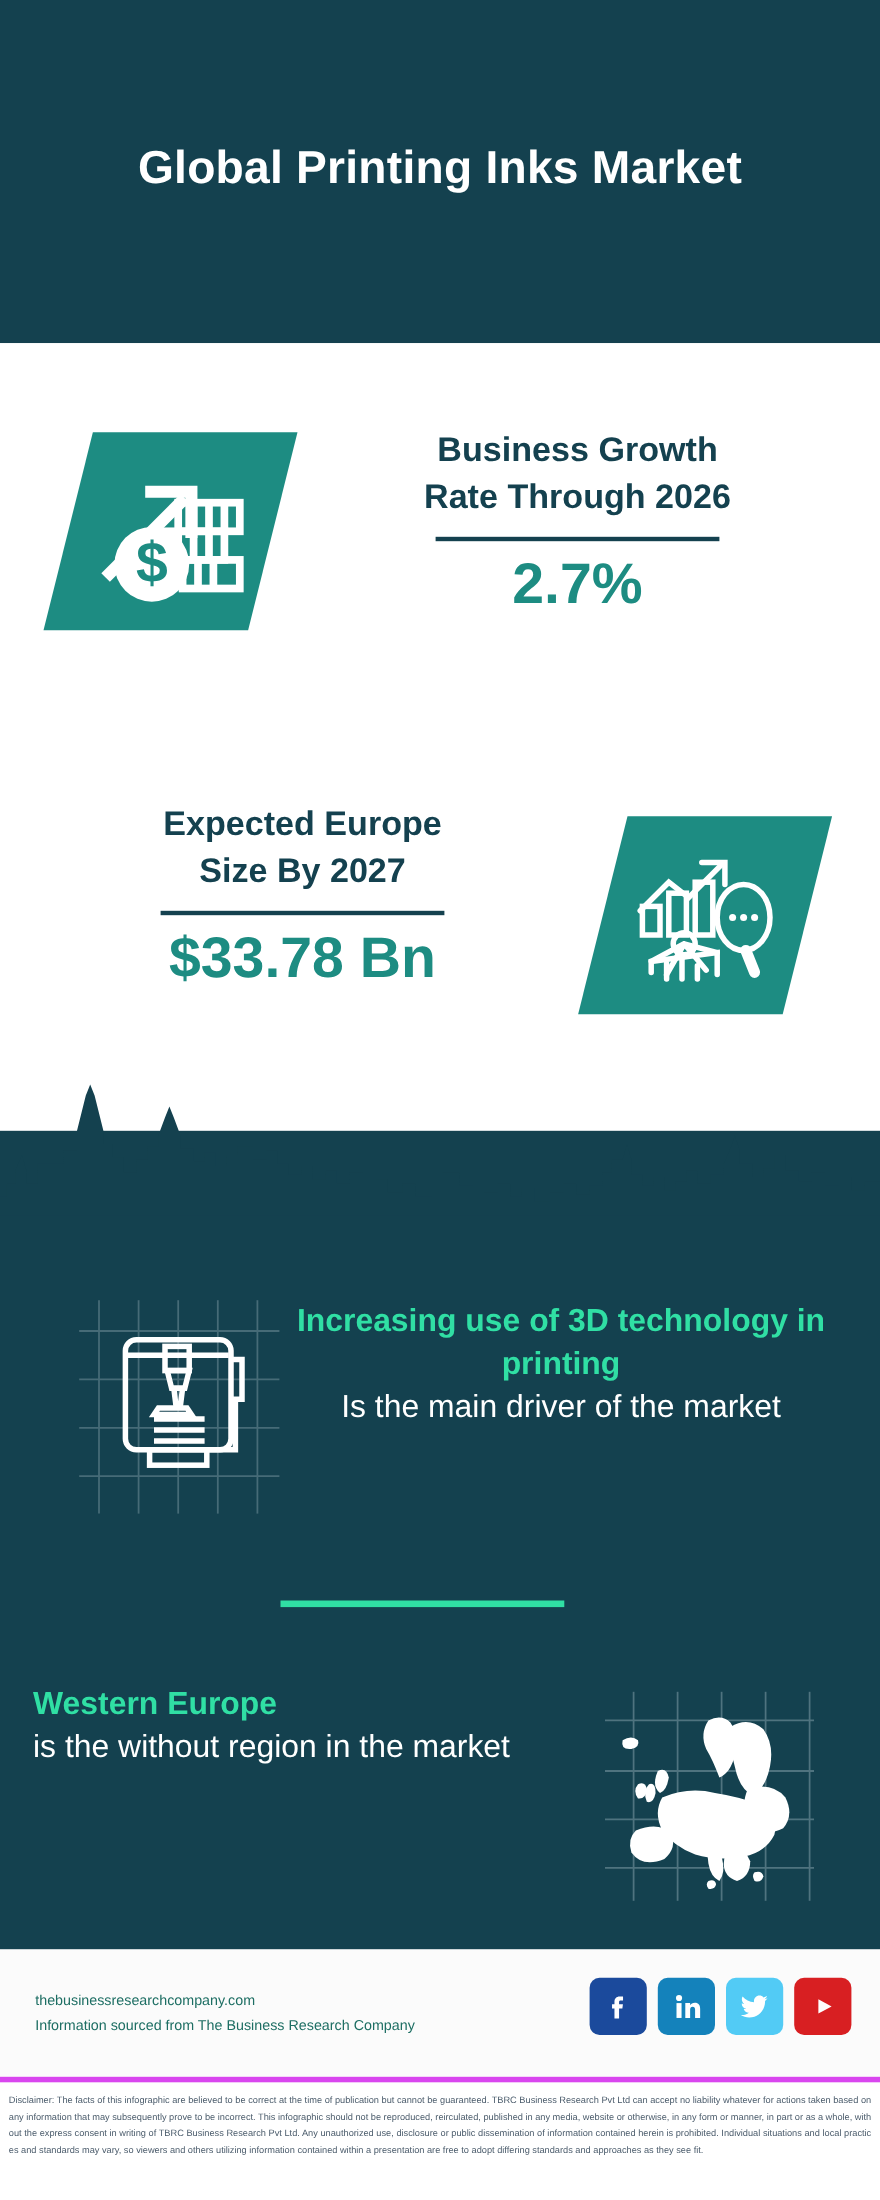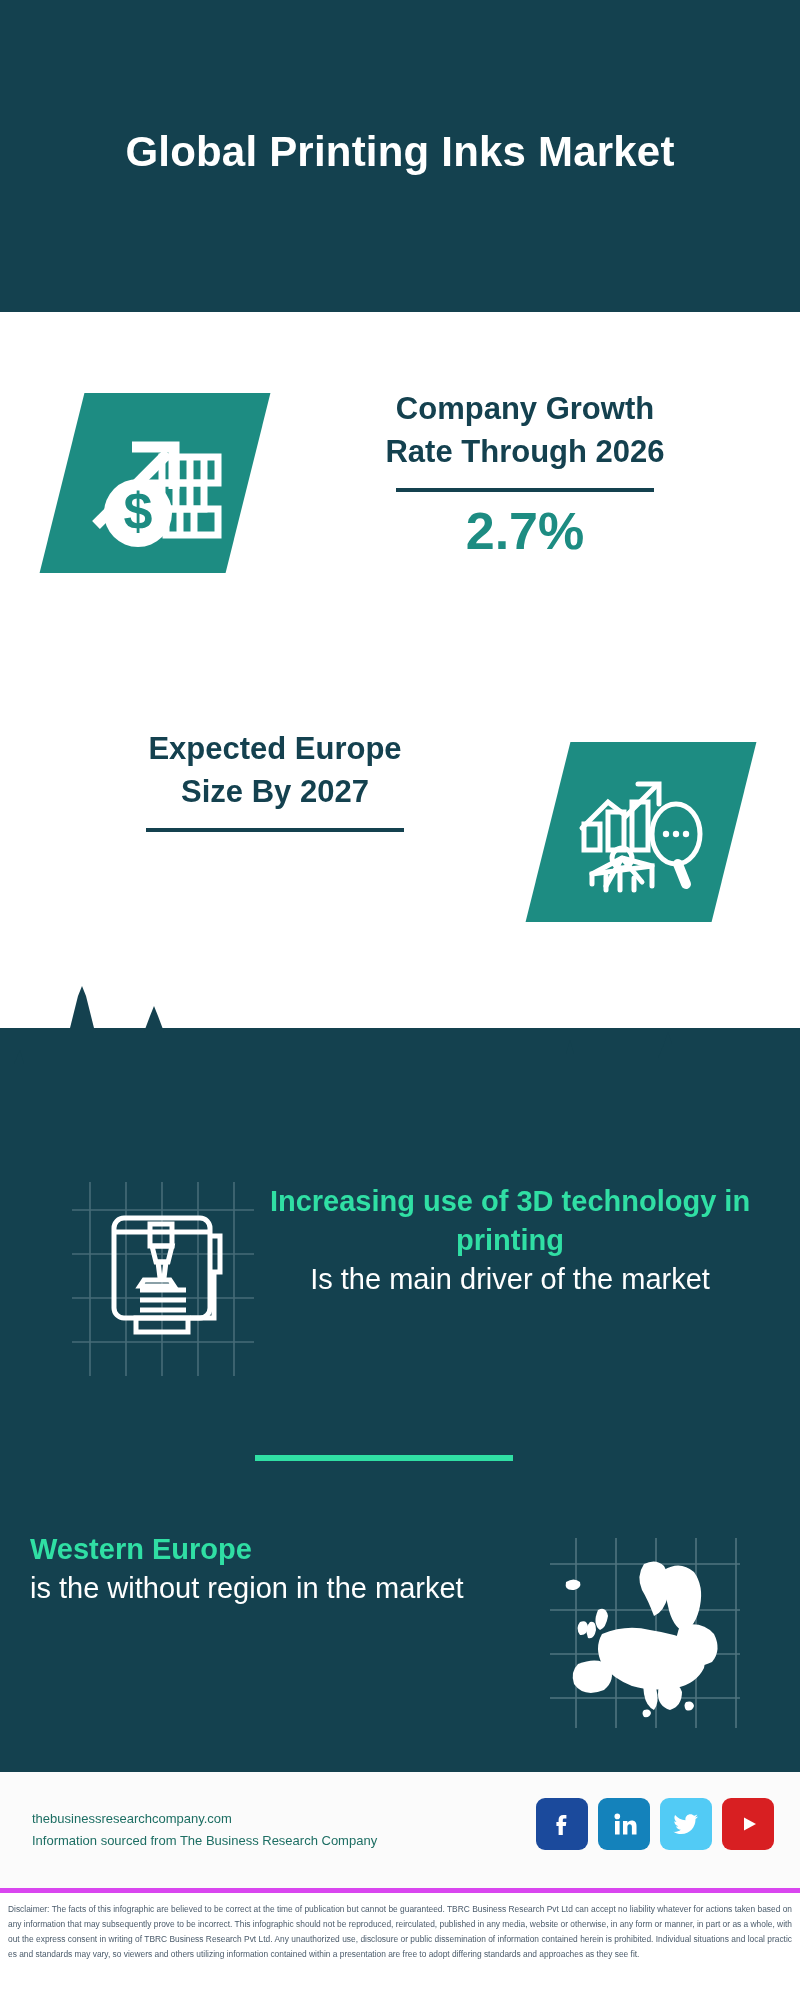--- a/index.html
+++ b/index.html
@@ -228,30 +228,31 @@
           <line x1="114" y1="96" x2="114" y2="122"></line>
         </g>
 
         <circle cx="58" cy="100" r="34" fill="#ffffff"></circle>
         <text x="58" y="116" text-anchor="middle" font-family="'Liberation Sans',sans-serif" font-size="52" font-weight="bold" fill="#1d8c82">$</text>
       </svg>
     </div>
   </div>
 
   <div class="stat1-text">
-    <div class="stat-label">Company Growth</div>
+    <div class="stat-label">Business Growth</div>
     <div class="stat-label">Rate Through 2026</div>
     <div class="stat-rule"></div>
     <div class="stat-value">2.7%</div>
   </div>
 
   <div class="stat2-text">
     <div class="stat-label">Expected Europe</div>
     <div class="stat-label">Size By 2027</div>
     <div class="stat-rule"></div>
+    <div class="stat-value">$33.78 Bn</div>
   </div>
 
   <div class="plate stat2-plate">
     <div class="plate-inner">
       <svg width="150" height="140" viewBox="0 0 150 140">
         <g stroke="#ffffff" stroke-width="5" fill="none" stroke-linecap="round">
 
           <path d="M16 66 L42 40 L60 54 L90 24"></path>
           <path d="M72 22 L93 22 L93 42"></path>
 

